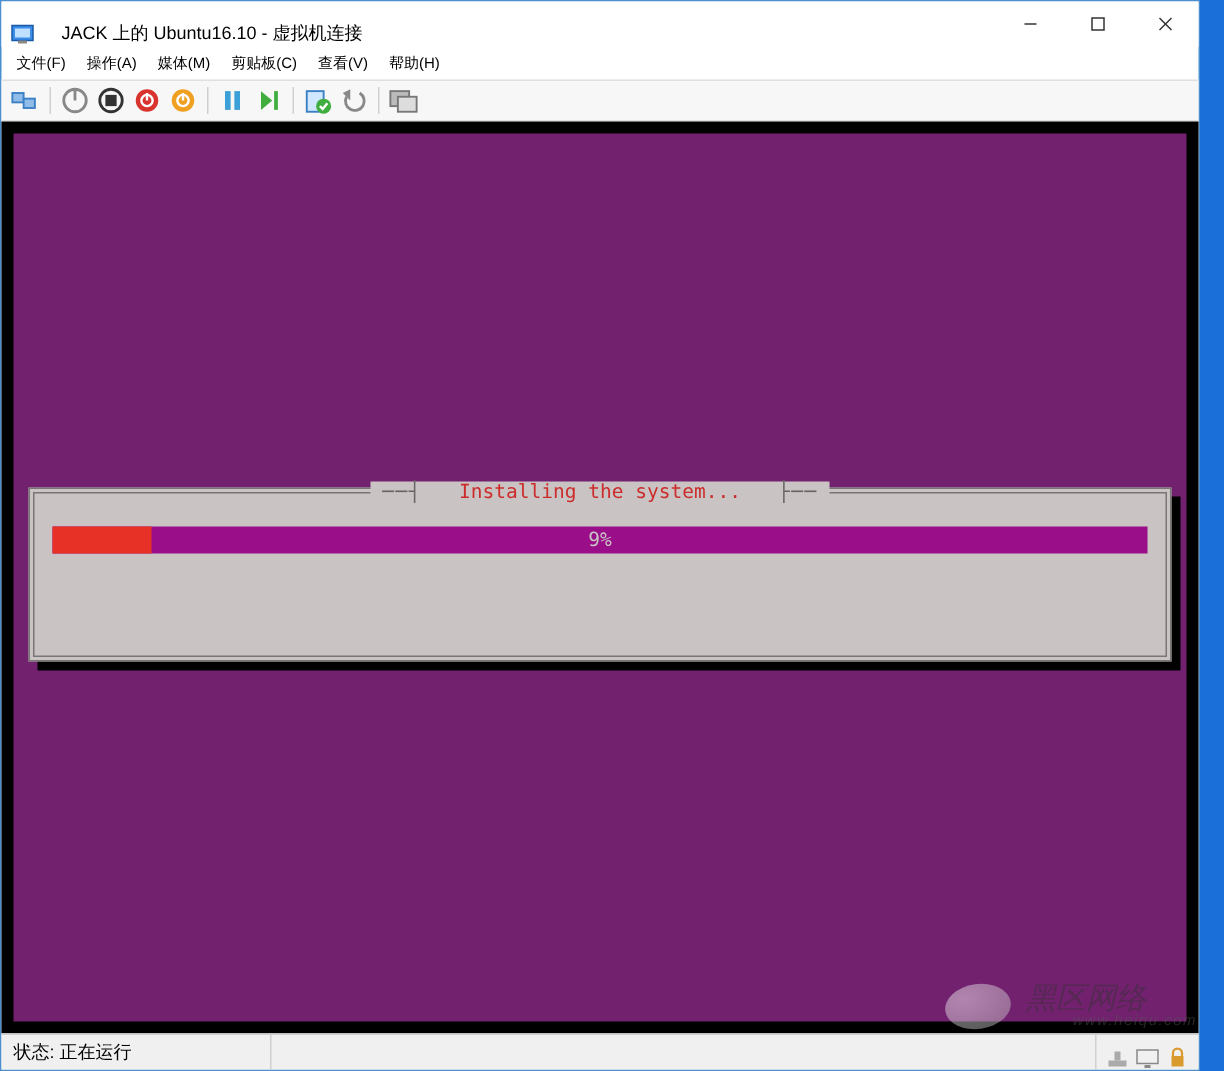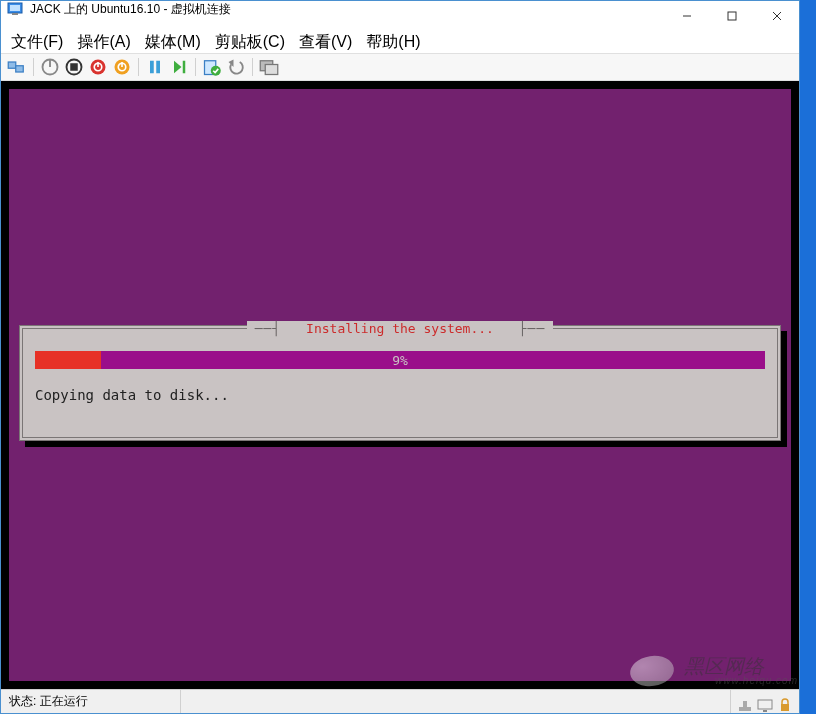--- a/index.html
+++ b/index.html
@@ -20,23 +20,23 @@
     height: 714px;
     background: #fff;
     border: 1px solid #4a90d0;
     display: flex;
     flex-direction: column;
   }
   .titlebar {
     height: 30px;
     background: #fff;
     display: flex;
-    align-items: flex-start;
+    align-items: flex-end;
     padding: 0 0 0 6px;
-    gap: 7px;
+    gap: 18px;
   }
   .title-icon {
     width: 16px; height: 16px;
     display: inline-flex;
   }
   .title-text { color: #000; font-size: 12px; }
   .win-controls {
     margin-left: auto;
     display: flex;
     height: 100%;
@@ -45,21 +45,21 @@
     width: 45px; height: 100%;
     display: flex; align-items: center; justify-content: center;
     color: #555;
   }
   .menubar {
     height: 22px;
     display: flex;
     align-items: center;
     gap: 14px;
     padding: 0 10px;
-    font-size: 16px;
+    font-size: 10px;
     color: #000;
   }
   .menubar span { cursor: default; }
   .toolbar {
     height: 28px;
     background: #f7f7f7;
     border-top: 1px solid #e0e0e0;
     border-bottom: 1px solid #e0e0e0;
     display: flex;
     align-items: center;
@@ -310,21 +310,20 @@
     <div class="vm-screen">
       <div class="installer-box">
         <div class="installer-inner">
           <div class="installer-legend">
             <span class="seg">──┤ </span><span>Installing the system...</span><span class="seg"> ├──</span>
           </div>
           <div class="progress-wrap">
             <div class="progress-fill" id="progress-fill" style="width: 9%;"></div>
             <div class="progress-pct">9%</div>
           </div>
-          <div class="install-msg">Copying data to disk...</div>
         </div>
       </div>
     </div>
   </div>
 
   <div class="statusbar">
     <div class="status-cell">状态: 正在运行</div>
     <div class="status-cell" style="flex:1"></div>
     <div class="status-icons">
       <span class="ico">

